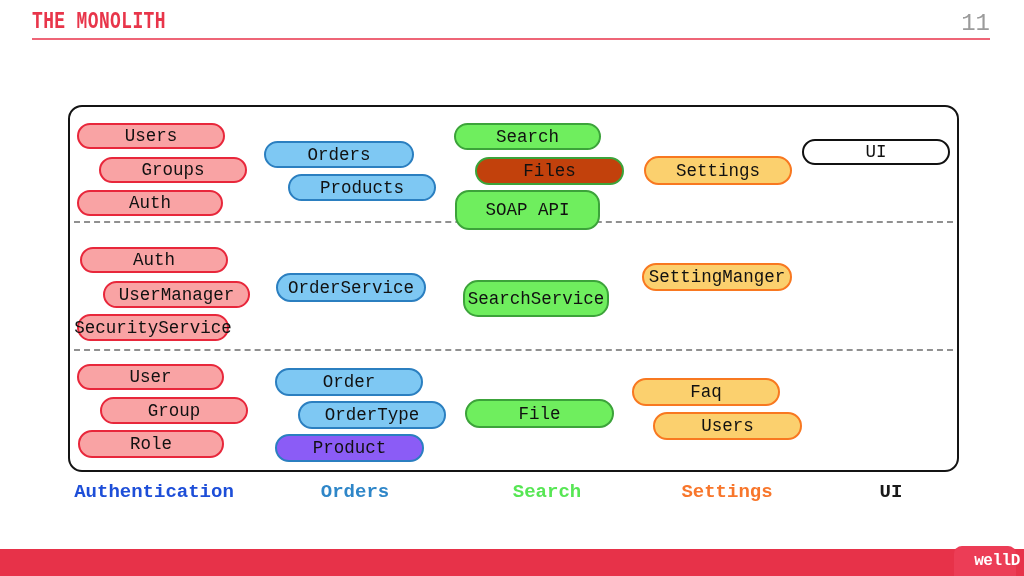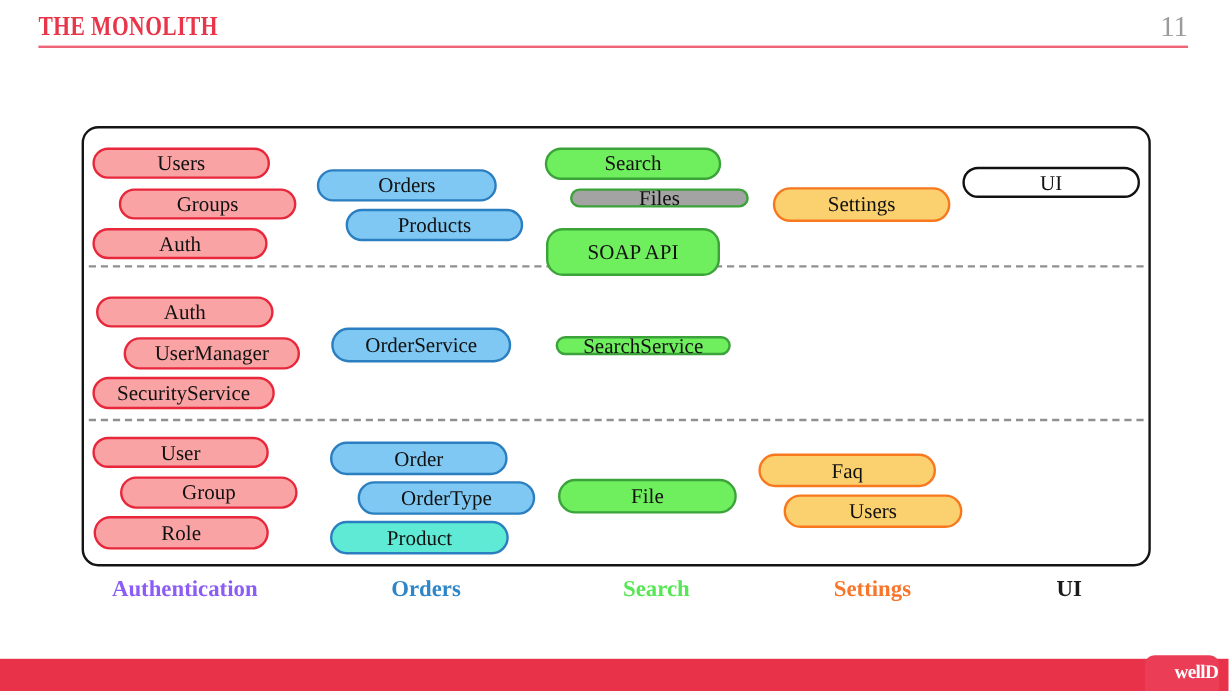--- a/index.html
+++ b/index.html
@@ -1,17 +1,17 @@
 <!DOCTYPE html>
 <html><head>
 <meta charset="utf-8">
 <style>
   html,body{margin:0;padding:0;background:#fff;}
   .slide{position:relative;width:1024px;height:576px;background:#ffffff;overflow:hidden;
-         font-family:Liberation Serif, serif;}
+         font-family:Liberation Mono, monospace;}
 
   
   .title{position:absolute;left:32px;top:9px;margin:0;color:#e8354a;
          font-size:23px;font-weight:bold;letter-spacing:.5px;white-space:nowrap;}
   .title-inner{display:inline-block;transform:scaleX(.78);transform-origin:left center;}
   .pagenum{position:absolute;right:34px;top:10px;color:#9b9b9b;font-size:24px;}
   .rule{position:absolute;left:32px;top:38px;width:958px;height:0;
         border-top:2px solid #ee6577;}
 
   
@@ -48,42 +48,43 @@
 
   <div class="monolith-box" id="monolith-box">
     <div class="dash dash1"></div>
     <div class="dash dash2"></div>
   <div class="pill" style="left: 7px; top: 16px; width: 148px; height: 26px; background: rgb(249, 163, 164); border-color: rgb(232, 39, 59); border-radius: 14px;">Users</div>
       <div class="pill" style="left: 29px; top: 50px; width: 148px; height: 26px; background: rgb(249, 163, 164); border-color: rgb(232, 39, 59); border-radius: 14px;">Groups</div>
       <div class="pill" style="left: 7px; top: 83px; width: 146px; height: 26px; background: rgb(249, 163, 164); border-color: rgb(232, 39, 59); border-radius: 14px;">Auth</div>
       <div class="pill" style="left: 194px; top: 34px; width: 150px; height: 27px; background: rgb(126, 200, 243); border-color: rgb(43, 127, 192); border-radius: 14.5px;">Orders</div>
       <div class="pill" style="left: 218px; top: 67px; width: 148px; height: 27px; background: rgb(126, 200, 243); border-color: rgb(43, 127, 192); border-radius: 14.5px;">Products</div>
       <div class="pill" style="left: 384px; top: 16px; width: 147px; height: 27px; background: rgb(111, 238, 94); border-color: rgb(60, 163, 58); border-radius: 14.5px;">Search</div>
-      <div class="pill" style="left: 405px; top: 50px; width: 149px; height: 16px; background: #a3a3a3; border-color: rgb(60, 163, 58); border-radius: 14.5px;">Files</div>
+      <div class="pill" style="left: 405px; top: 50px; width: 149px; height: 28px; background: #c2410c; border-color: rgb(60, 163, 58); border-radius: 14.5px;">Files</div>
       <div class="pill" style="left: 385px; top: 83px; width: 145px; height: 40px; background: rgb(111, 238, 94); border-color: rgb(60, 163, 58); border-radius: 14px;">SOAP API</div>
       <div class="pill" style="left: 574px; top: 49px; width: 148px; height: 29px; background: rgb(251, 208, 110); border-color: rgb(248, 120, 32); border-radius: 15.5px;">Settings</div>
       <div class="pill" style="left: 732px; top: 32px; width: 148px; height: 26px; background: rgb(255, 255, 255); border-color: rgb(17, 17, 17); border-radius: 14px;">UI</div>
       <div class="pill" style="left: 10px; top: 140px; width: 148px; height: 26px; background: rgb(249, 163, 164); border-color: rgb(232, 39, 59); border-radius: 14px;">Auth</div>
       <div class="pill" style="left: 33px; top: 174px; width: 147px; height: 27px; background: rgb(249, 163, 164); border-color: rgb(232, 39, 59); border-radius: 14.5px;">UserManager</div>
       <div class="pill" style="left: 7px; top: 207px; width: 152px; height: 27px; background: rgb(249, 163, 164); border-color: rgb(232, 39, 59); border-radius: 14.5px;">SecurityService</div>
       <div class="pill" style="left: 206px; top: 166px; width: 150px; height: 29px; background: rgb(126, 200, 243); border-color: rgb(43, 127, 192); border-radius: 15.5px;">OrderService</div>
-      <div class="pill" style="left: 393px; top: 173px; width: 146px; height: 16px; background: rgb(111, 238, 94); border-color: rgb(60, 163, 58); border-radius: 15px;">SearchService</div>
+      <div class="pill" style="left: 393px; top: 173px; width: 146px; height: 37px; background: rgb(111, 238, 94); border-color: rgb(60, 163, 58); border-radius: 15px;">SearchService</div>
+      <div class="pill" style="left: 572px; top: 156px; width: 150px; height: 28px; background: rgb(251, 208, 110); border-color: rgb(248, 120, 32); border-radius: 15px;">SettingManger</div>
       <div class="pill" style="left: 7px; top: 257px; width: 147px; height: 26px; background: rgb(249, 163, 164); border-color: rgb(232, 39, 59); border-radius: 14px; text-align: right;">User</div>
       <div class="pill" style="left: 30px; top: 290px; width: 148px; height: 27px; background: rgb(249, 163, 164); border-color: rgb(232, 39, 59); border-radius: 14.5px;">Group</div>
       <div class="pill" style="left: 8px; top: 323px; width: 146px; height: 28px; background: rgb(249, 163, 164); border-color: rgb(232, 39, 59); border-radius: 15px;">Role</div>
       <div class="pill" style="left: 205px; top: 261px; width: 148px; height: 28px; background: rgb(126, 200, 243); border-color: rgb(43, 127, 192); border-radius: 15px;">Order</div>
       <div class="pill" style="left: 228px; top: 294px; width: 148px; height: 28px; background: rgb(126, 200, 243); border-color: rgb(43, 127, 192); border-radius: 15px;">OrderType</div>
-      <div class="pill" style="left: 205px; top: 327px; width: 149px; height: 28px; background: #5eead4; border-color: rgb(43, 127, 192); border-radius: 15px;">Product</div>
+      <div class="pill" style="left: 205px; top: 327px; width: 149px; height: 28px; background: #8b5cf6; border-color: rgb(43, 127, 192); border-radius: 15px;">Product</div>
       <div class="pill" style="left: 395px; top: 292px; width: 149px; height: 29px; background: rgb(111, 238, 94); border-color: rgb(60, 163, 58); border-radius: 15.5px;">File</div>
       <div class="pill" style="left: 562px; top: 271px; width: 148px; height: 28px; background: rgb(251, 208, 110); border-color: rgb(248, 120, 32); border-radius: 15px;">Faq</div>
       <div class="pill" style="left: 583px; top: 305px; width: 149px; height: 28px; background: rgb(251, 208, 110); border-color: rgb(248, 120, 32); border-radius: 15px;">Users</div>
     </div>
 
   <div id="legend">
-      <span class="legend-label" style="left: 154px; color: #8b5cf6;">Authentication</span>
+      <span class="legend-label" style="left: 154px; color: #1d4ed8;">Authentication</span>
       <span class="legend-label" style="left: 355px; color: rgb(46, 134, 200);">Orders</span>
       <span class="legend-label" style="left: 547px; color: rgb(87, 230, 84);">Search</span>
       <span class="legend-label" style="left: 727px; color: rgb(248, 118, 43);">Settings</span>
       <span class="legend-label" style="left: 891px; color: rgb(26, 26, 26);">UI</span>
     </div>
 
   <div class="footer-bar">
     <div class="logo-badge">
       <span class="logo-text">wellD</span>
     </div>

